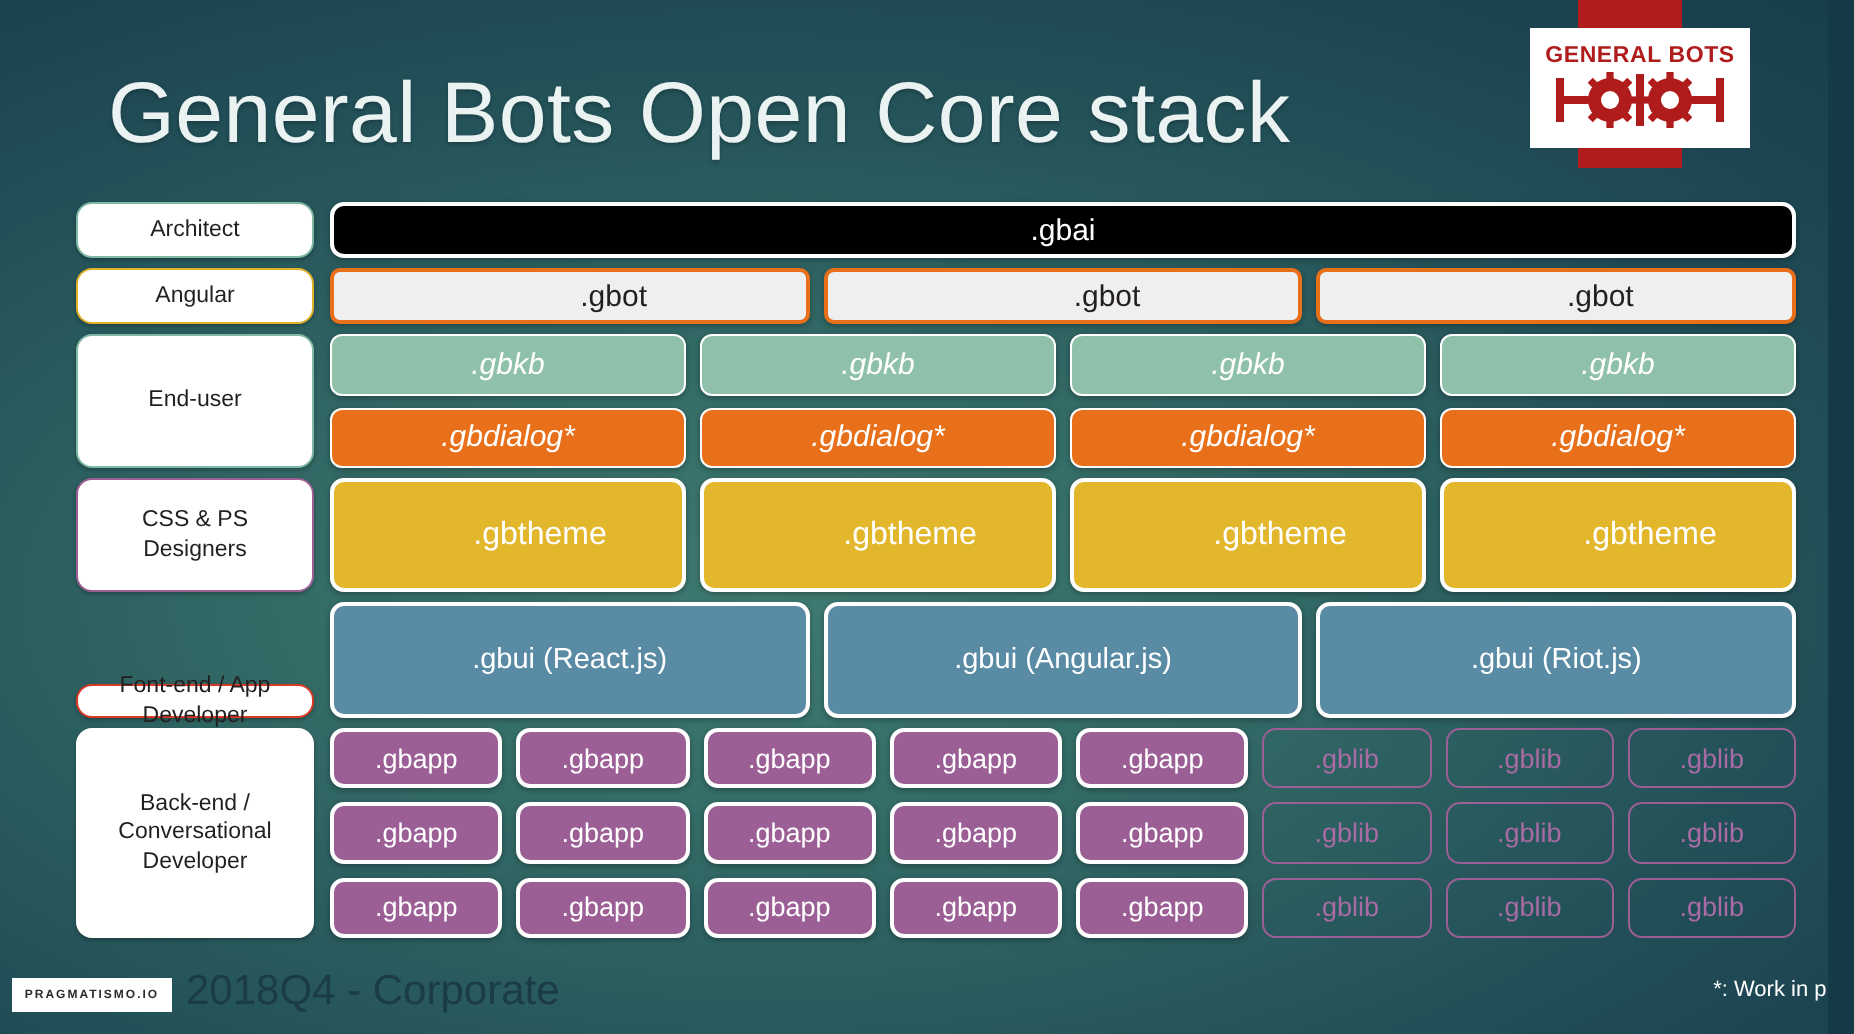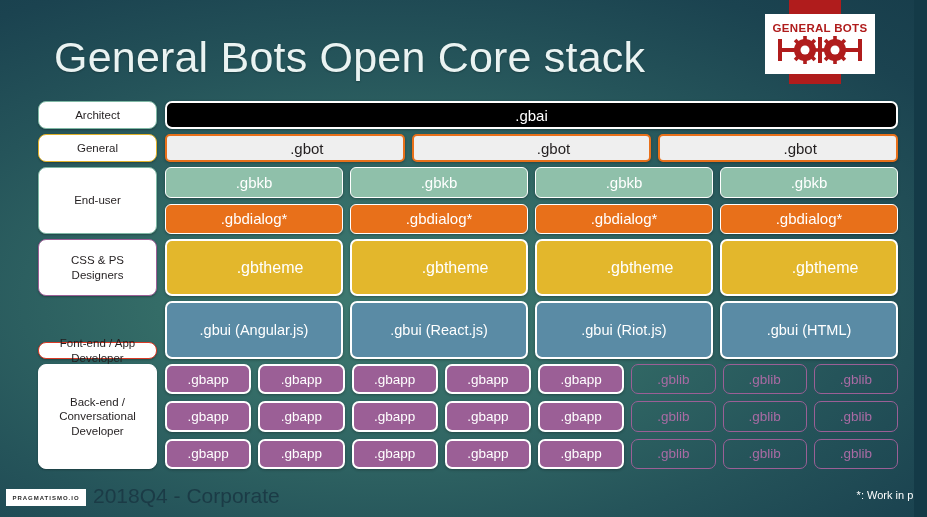--- a/index.html
+++ b/index.html
@@ -56,21 +56,21 @@
     font-size:15px;color:#ffffff;text-align:center;
     box-shadow:0 1px 3px rgba(0,0,0,.3);
     white-space:nowrap;
   }
   
   .r-arch{height:28px;}
   .r-arch .cell{background:#000000;border:2px solid #ffffff;border-radius:7px;color:#ffffff;font-size:15px;}
   .r-prod{height:28px;}
   .r-prod .cell{background:#efefef;border:2px solid #e8701a;color:#231f20;border-radius:5px;font-size:15px;padding-left:44px;}
   .r-end{height:67px;}
-  .r-end .stack{flex:1 1 auto;display:flex;flex-direction:column;gap:6px;}
+  .r-end .stack{flex:1 1 auto;display:flex;flex-direction:column;gap:6px;font-style:italic;}
   .r-end .subrow{display:flex;gap:7px;flex:1 1 0;}
   .kb{background:#8fc0aa;border:1.6px solid #ffffff;}
   .dlg{background:#e8701a;border:1.6px solid #ffffff;}
   .r-css{height:57px;}
   .r-css .cell{background:#e3b72c;border:2px solid #ffffff;border-radius:7px;font-size:16px;padding-left:32px;}
   .r-fe{height:58px;}
   .r-fe .cell{background:#5a8ba5;border:2px solid #ffffff;border-radius:7px;font-size:14.5px;}
   .r-be{height:105px;}
   .r-be .cells{flex-direction:column;gap:7px;}
   .r-be .subrow{display:flex;gap:7px;flex:1 1 0;}
@@ -152,21 +152,21 @@
   <div class="board">
 
     <div class="row r-arch">
       <div class="labelcell lb-arch">Architect</div>
       <div class="cells">
         <div class="cell">.gbai</div>
       </div>
     </div>
 
     <div class="row r-prod">
-      <div class="labelcell lb-prod">General</div>
+      <div class="labelcell lb-prod">Angular</div>
       <div class="cells">
         <div class="cell">.gbot</div>
         <div class="cell">.gbot</div>
         <div class="cell">.gbot</div>
       </div>
     </div>
 
     <div class="row r-end">
       <div class="labelcell lb-end">End-user</div>
       <div class="stack">
@@ -191,24 +191,23 @@
         <div class="cell">.gbtheme</div>
         <div class="cell">.gbtheme</div>
         <div class="cell">.gbtheme</div>
         <div class="cell">.gbtheme</div>
       </div>
     </div>
 
     <div class="row r-fe">
       <div class="labelcell lb-fe">Font-end / App Developer</div>
       <div class="cells">
+        <div class="cell">.gbui (React.js)</div>
         <div class="cell">.gbui (Angular.js)</div>
-        <div class="cell">.gbui (React.js)</div>
         <div class="cell">.gbui (Riot.js)</div>
-        <div class="cell">.gbui (HTML)</div>
       </div>
     </div>
 
     <div class="row r-be">
       <div class="labelcell lb-be">Back-end / Conversational Developer</div>
       <div class="cells">
         <div class="subrow">
           <div class="app">.gbapp</div>
           <div class="app">.gbapp</div>
           <div class="app">.gbapp</div>

